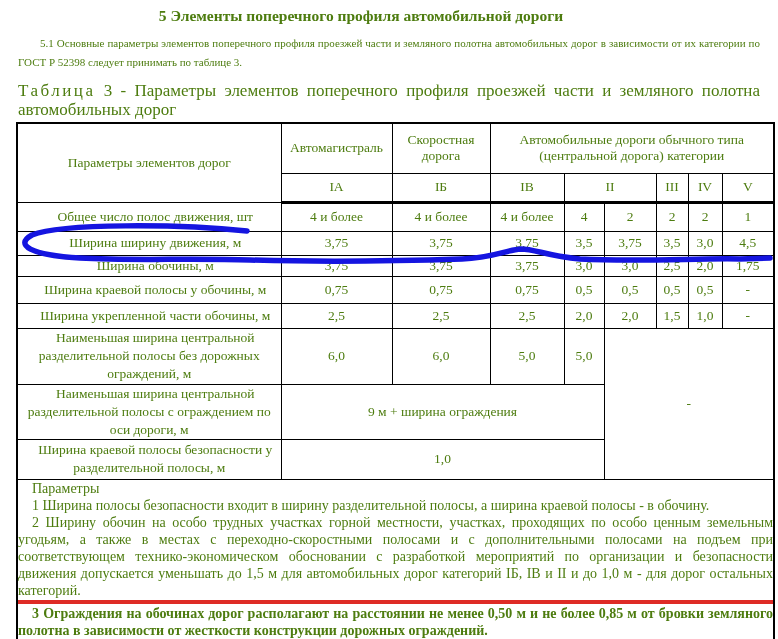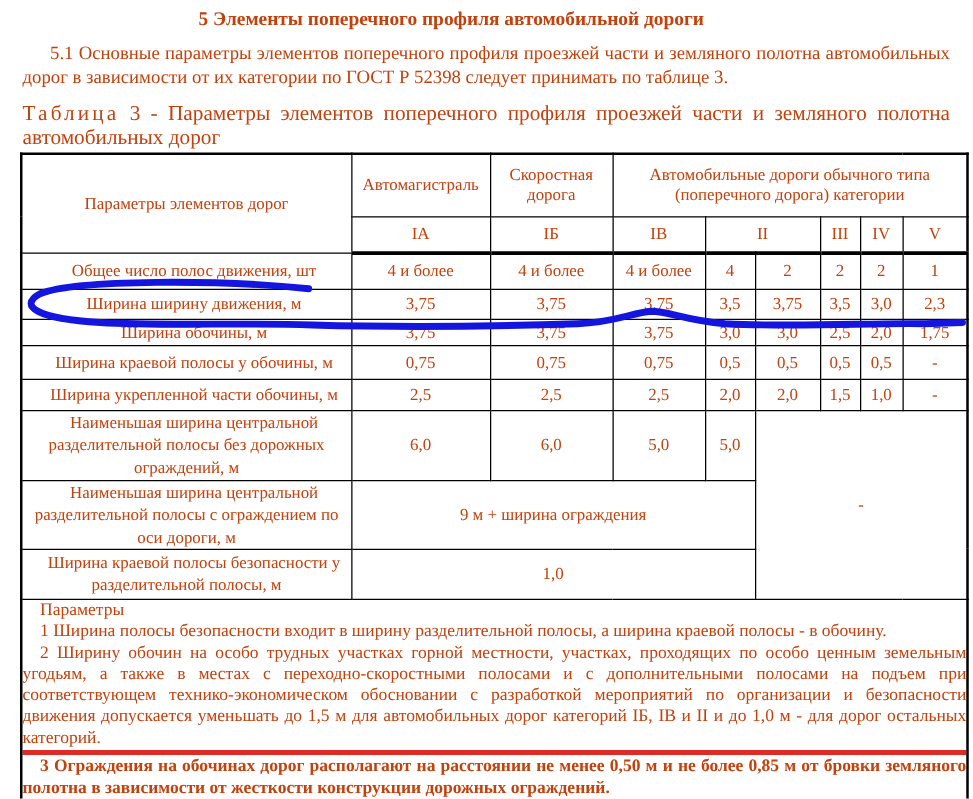--- a/index.html
+++ b/index.html
@@ -1,25 +1,25 @@
 <!DOCTYPE html>
 <html><head>
 <meta charset="utf-8">
 <style>
   html,body { margin:0; padding:0; background:#fff; }
   .page {
     position:relative; width:778px; height:639px; overflow:hidden;
-    font-family:"Liberation Serif","DejaVu Serif",serif; color:#c2410c; background:#fff;
+    font-family:"Liberation Serif","DejaVu Serif",serif; color:#4d7c0f; background:#fff;
   }
   .doc-title {
     width:722px; margin:6px 0 0 0; text-align:center;
     font-size:15.5px; font-weight:bold; line-height:20px;
   }
   .para {
-    margin:8px 18px 0 18px; font-size:15px; line-height:19px;
+    margin:8px 18px 0 18px; font-size:11px; line-height:19px;
     text-align:justify; text-indent:22px;
   }
   .caption {
     margin:9px 18px 0 18px; font-size:17px; line-height:19px; text-align:justify;
   }
   .caption .spaced { letter-spacing:2.5px; }
 
   table.gost {
     border-collapse:collapse; table-layout:fixed; width:757px;
     margin:3px 0 0 16px; font-size:13.5px;
@@ -73,21 +73,21 @@
         <col style="width:52px">
       <col style="width:32px">
         <col style="width:34px">
         <col style="width:52px">
     </colgroup>
     <thead>
       <tr class="r-grp">
         <th class="corner" rowspan="2">Параметры элементов дорог</th>
         <th>Автомагистраль</th>
         <th>Скоростная дорога</th>
-        <th colspan="6">Автомобильные дороги обычного типа (поперечного дорога) категории</th>
+        <th colspan="6">Автомобильные дороги обычного типа (центральной дорога) категории</th>
       </tr>
       <tr class="r-sub subhdr">
         <th>IA</th>
         <th>IБ</th>
         <th>IВ</th>
         <th colspan="2">II</th>
         <th>III</th>
         <th>IV</th>
         <th>V</th>
       </tr>
@@ -106,21 +106,21 @@
       </tr>
       <tr class="r-d2">
         <td class="lbl">Ширина ширину движения, м</td>
         <td>3,75</td>
         <td>3,75</td>
         <td>3,75</td>
         <td>3,5</td>
         <td>3,75</td>
         <td>3,5</td>
         <td>3,0</td>
-        <td>2,3</td>
+        <td>4,5</td>
       </tr>
       <tr class="r-d3">
         <td class="lbl">Ширина обочины, м</td>
         <td>3,75</td>
         <td>3,75</td>
         <td>3,75</td>
         <td>3,0</td>
         <td>3,0</td>
         <td>2,5</td>
         <td>2,0</td>

